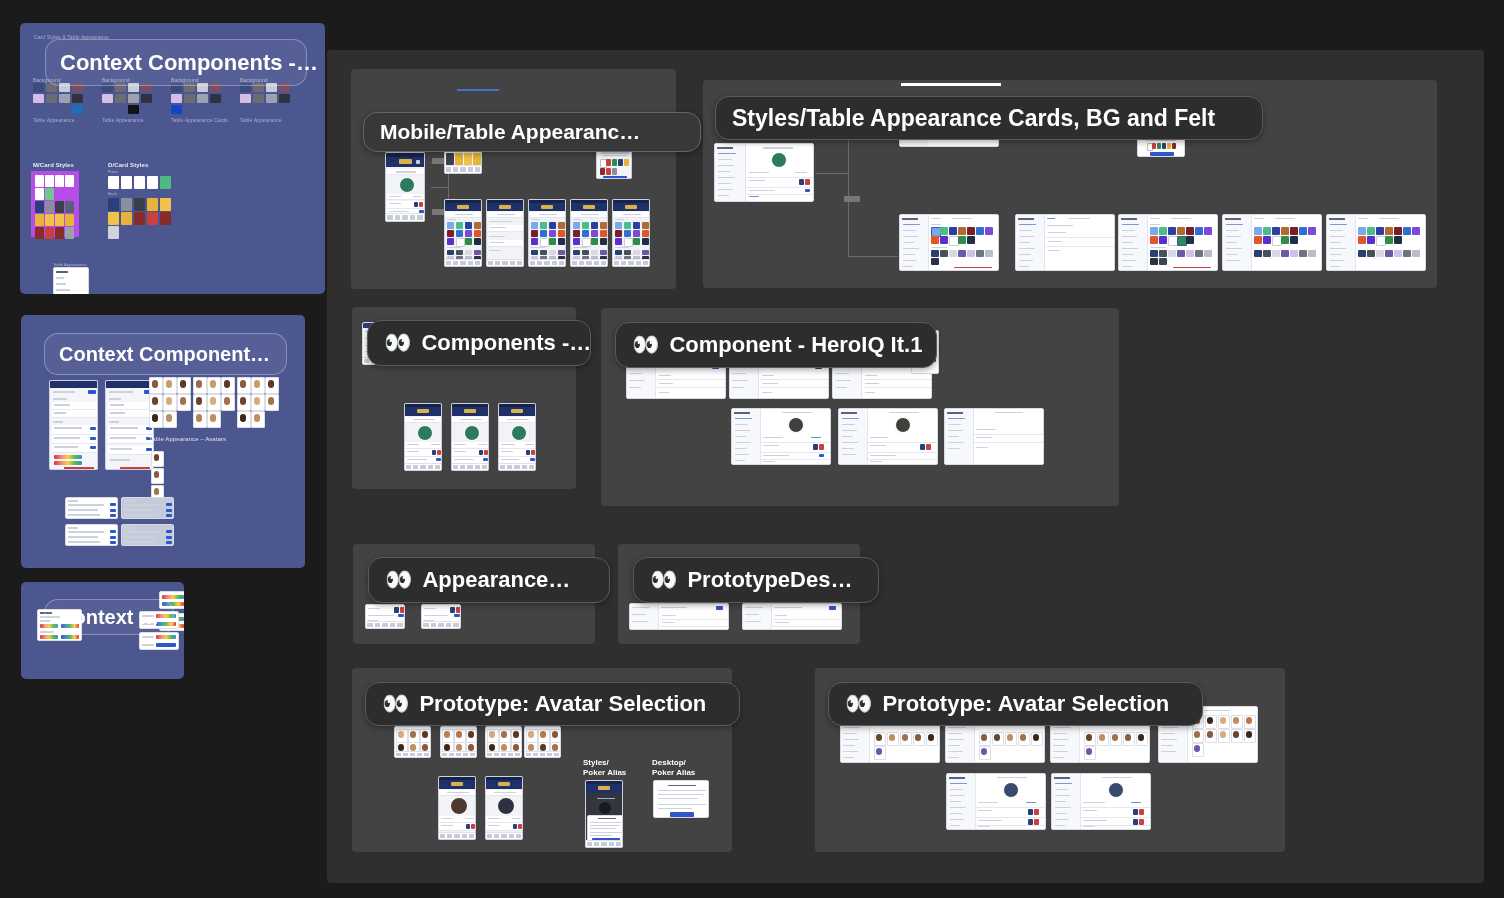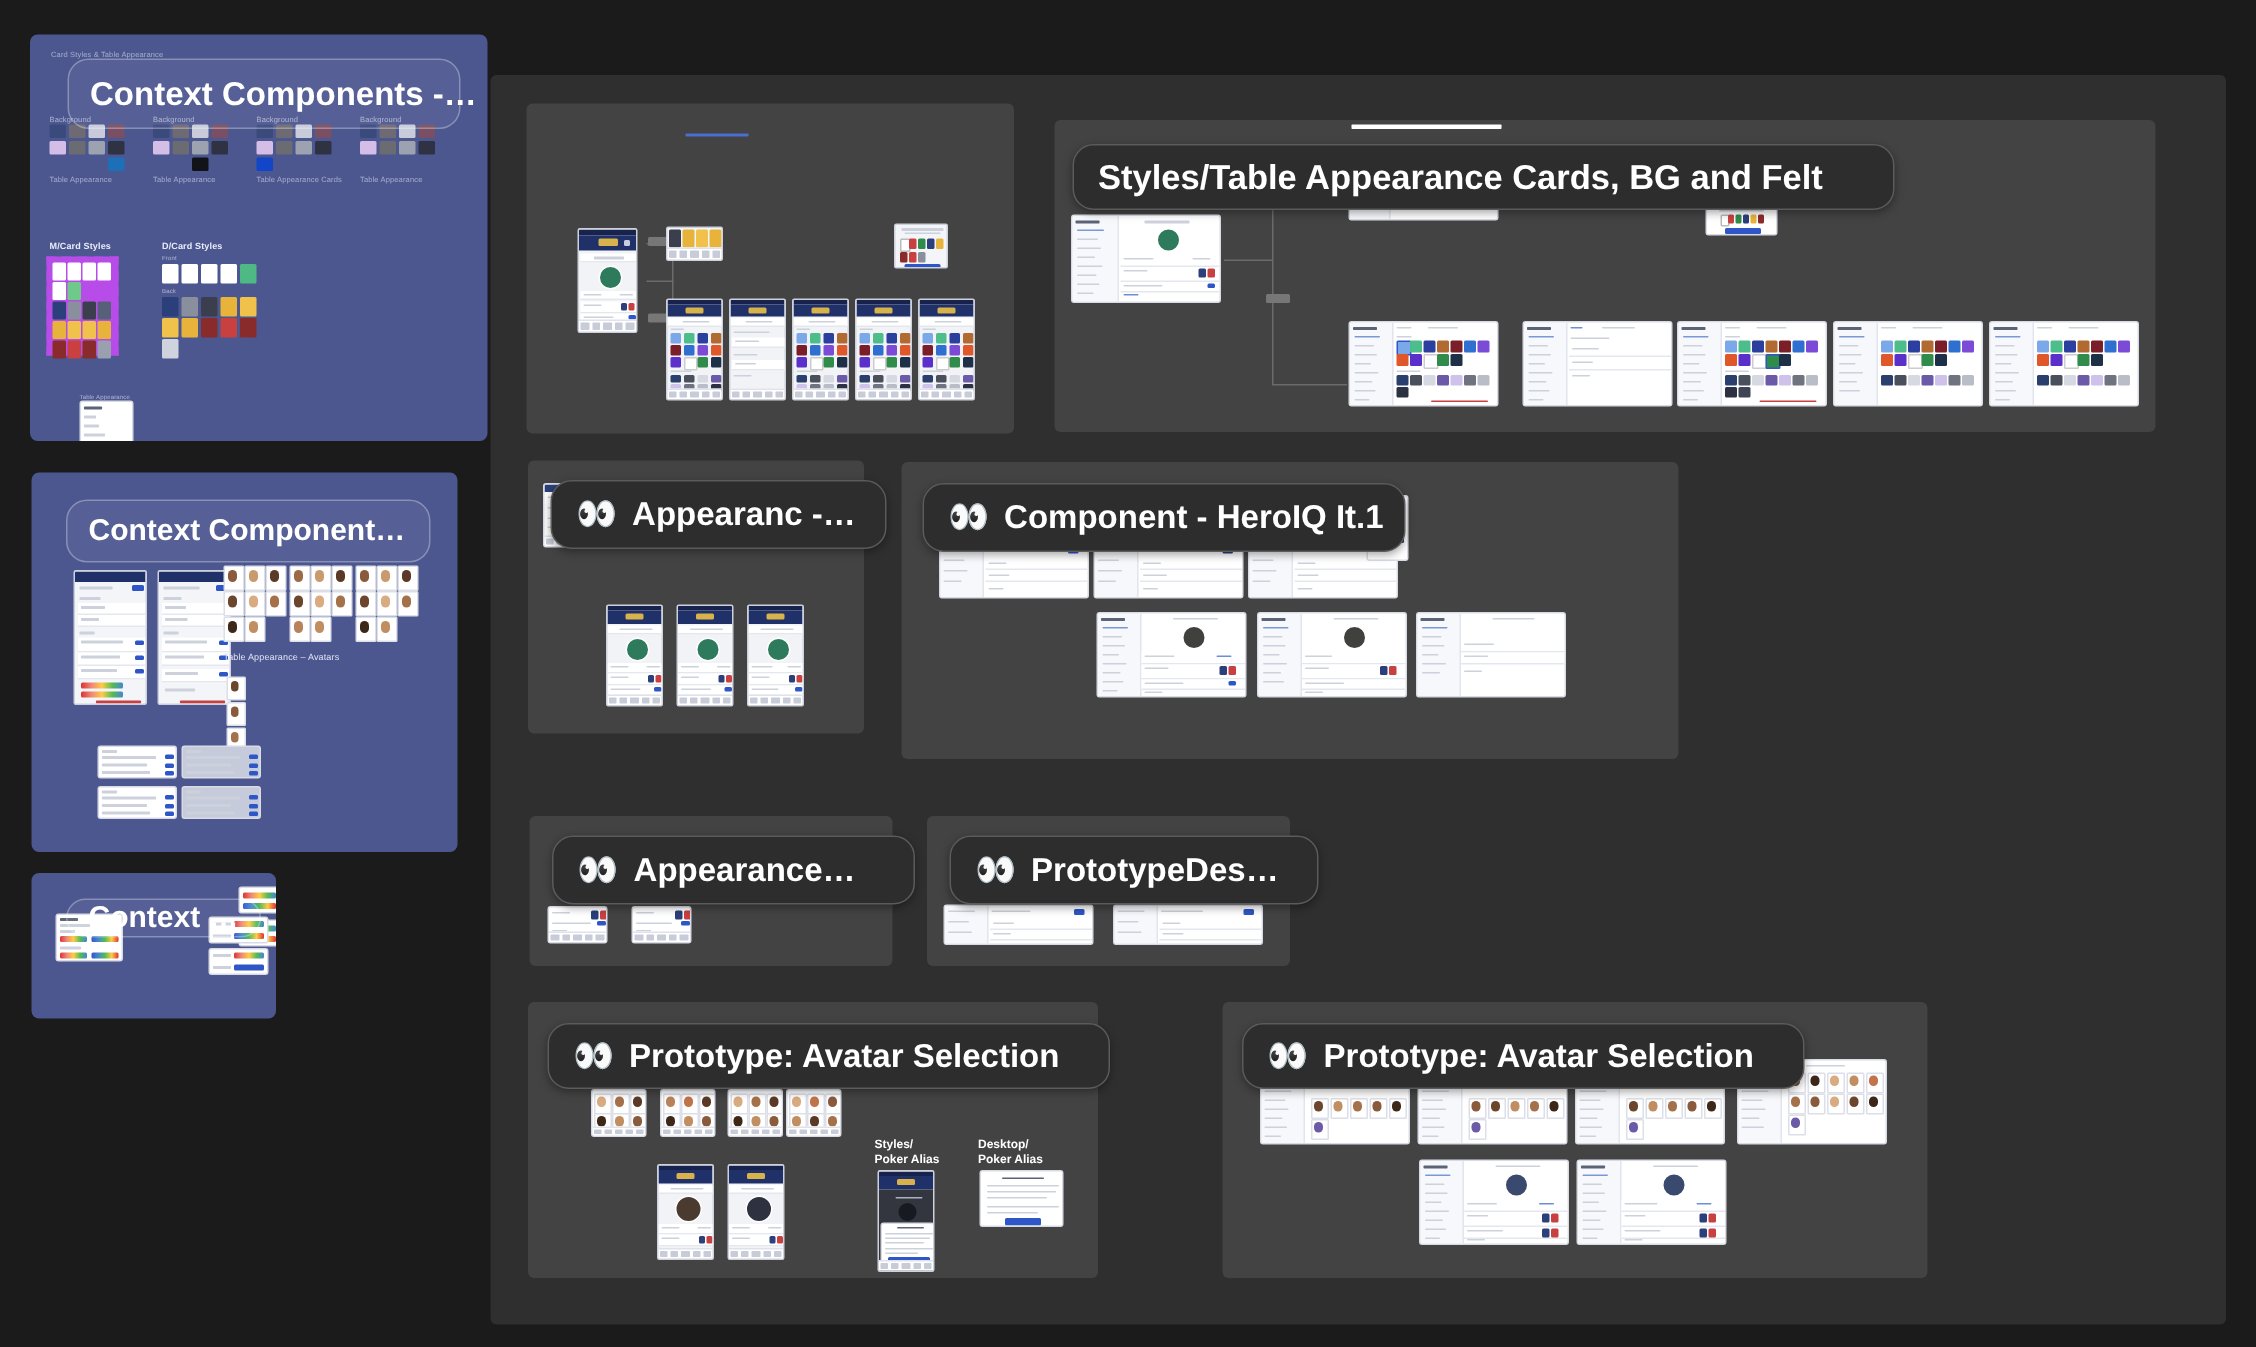--- a/index.html
+++ b/index.html
@@ -364,21 +364,21 @@
       <div class="line lt" style="left:2px;top:11px;width:12px;height:1.5px;"></div>
       <div class="sw" style="left:16px;top:10px;width:20px;height:4px;background:linear-gradient(90deg,#35c,#48c,#5b5,#fc4,#d33);"></div>
     </div>
     <div class="card" style="left:118px;top:50px;width:40px;height:18px;">
       <div class="line lt" style="left:2px;top:3px;width:12px;height:1.5px;"></div>
       <div class="sw" style="left:16px;top:2px;width:20px;height:4px;background:linear-gradient(90deg,#d33,#e87,#fc4,#5b5,#48c);"></div>
       <div class="line lt" style="left:2px;top:11px;width:12px;height:1.5px;"></div>
       <div class="sw" style="left:16px;top:10px;width:20px;height:4px;background:#2e56c6;"></div>
     </div>
 
-    <div class="inner-pill" style="left:23px;top:17px;width:130px;height:26px;font-size:20px;">
+    <div class="inner-pill" style="left:23px;top:17px;width:130px;height:36px;font-size:20px;">
       <span>Context …</span>
     </div>
   </div>
 
   <div class="canvas" style="left:327px;top:50px;width:1157px;height:833px;"></div>
 
   <div class="section" style="left:351px;top:69px;width:325px;height:220px;">
 
     <div class="line blue" style="left:106px;top:20px;width:42px;height:2px;background:#4a6fd0;"></div>
 
@@ -621,20 +621,23 @@
       <div class="tabbar" style="height:6px;">
           <i></i>
           <i></i>
           <i></i>
           <i></i>
           <i></i>
         </div>
     </div>
   </div>
 
+  <div class="pill lt" style="left:363px;top:112px;width:304px;height:38px;padding:0 16px;font-size:21px;">
+    <span>Mobile/Table Appearanc…</span>
+  </div>
 
   <div class="section" style="left:703px;top:80px;width:734px;height:208px;">
     <div class="line" style="left:198px;top:3px;width:100px;height:3px;background:#ffffff;"></div>
 
     <div class="card" style="left:11px;top:63px;width:100px;height:59px;">
       <div class="sidebarmini" style="width:30px;">
         <div class="line" style="left:2px;top:3px;width:16px;height:2px;background:#5b6376;"></div>
         <div class="line lt" style="left:3px;top:9px;width:18px;height:1.2px;background:#7a97d8;"></div>
         <div class="line lt" style="left:3px;top:15px;width:14px;height:1.2px;"></div>
         <div class="line lt" style="left:3px;top:21px;width:16px;height:1.2px;"></div>
@@ -1003,21 +1006,21 @@
           <i></i>
           <i></i>
           <i></i>
           <i></i>
         </div>
     </div>
   </div>
 
   <div class="pill" style="left:367px;top:320px;width:190px;height:44px;padding:0 16px;font-size:22px;">
     <span class="eyes">👀</span>
-    <span>Appearanc -…</span>
+    <span>Components -…</span>
   </div>
 
   <div class="section" style="left:601px;top:308px;width:518px;height:198px;">
     <div class="card" style="left:25px;top:53px;width:100px;height:38px;">
       <div class="sidebarmini" style="width:28px;">
         <div class="line lt" style="left:2px;top:4px;width:18px;height:1.2px;"></div>
         <div class="line lt" style="left:2px;top:11px;width:14px;height:1.2px;"></div>
         <div class="line lt" style="left:2px;top:18px;width:16px;height:1.2px;"></div>
         <div class="line lt" style="left:2px;top:25px;width:12px;height:1.2px;"></div>
       </div>

